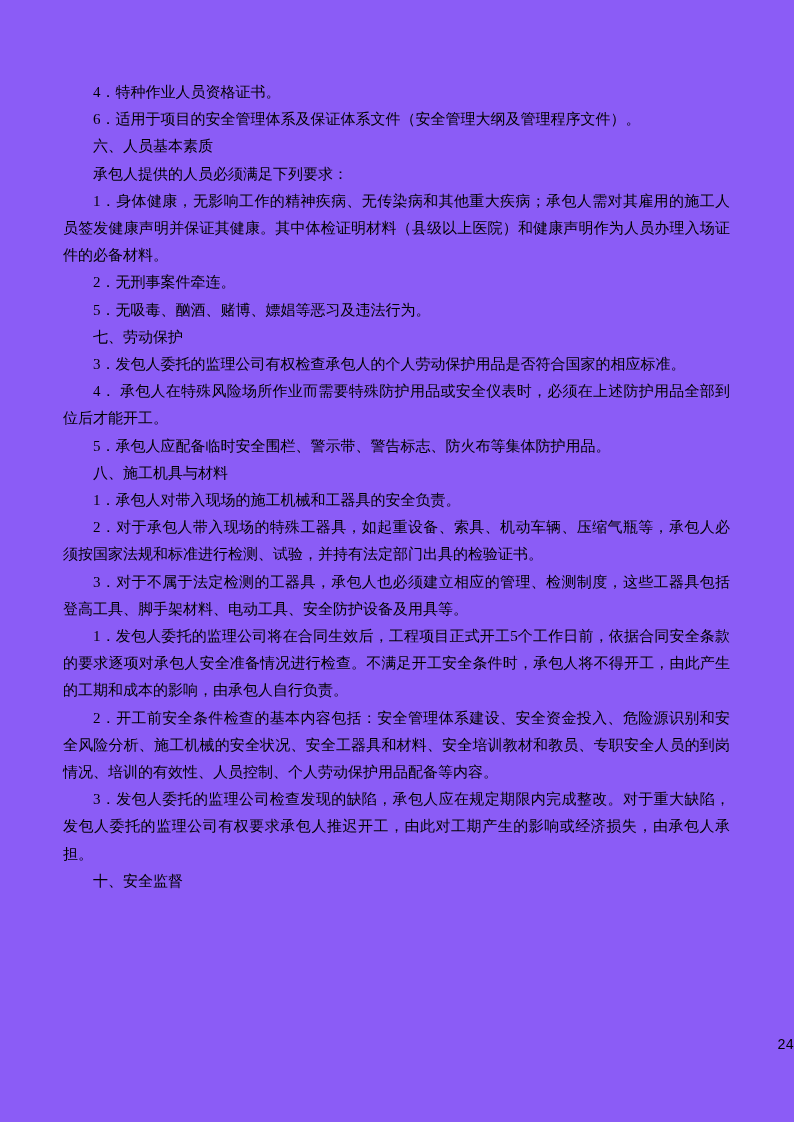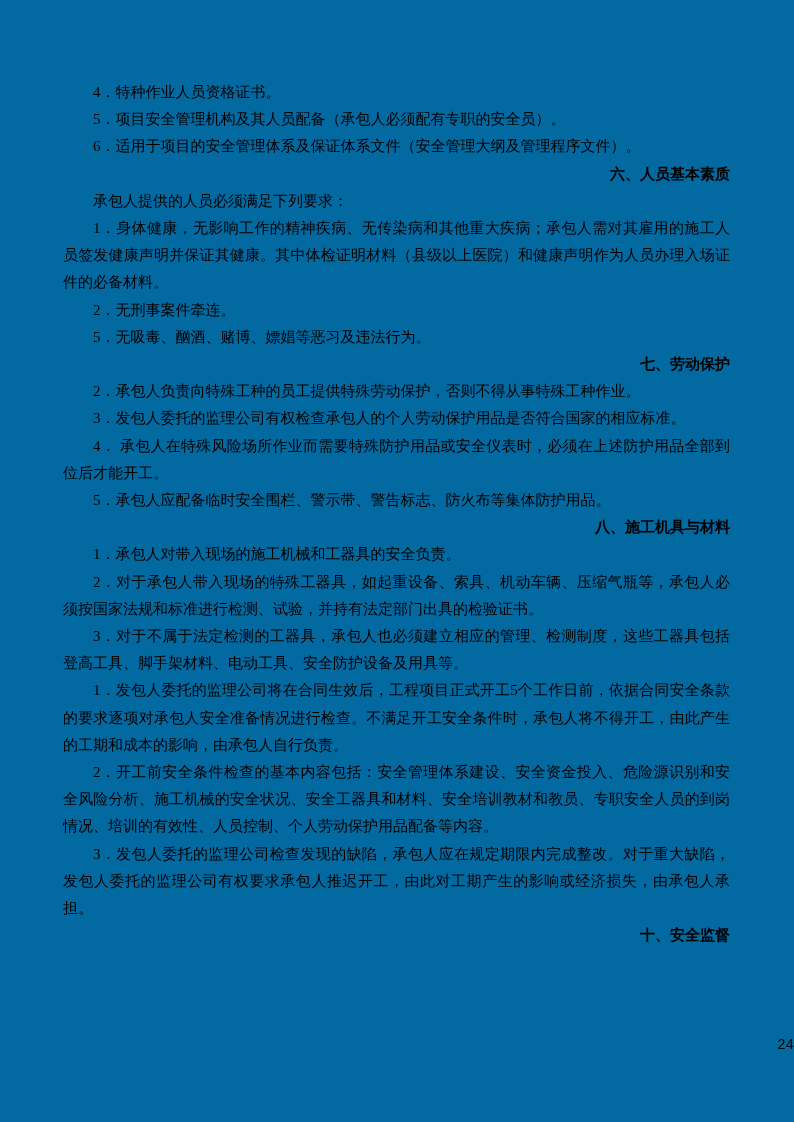--- a/index.html
+++ b/index.html
@@ -5,21 +5,21 @@
   html, body {
     margin: 0;
     padding: 0;
     background: #e8e8e8;
   }
   .page {
     position: relative;
     width: 794px;
     height: 1122px;
     margin: 0 auto;
-    background: #0369a1;
+    background: #8b5cf6;
     font-family: "Liberation Serif", serif;
     color: #000000;
     overflow: hidden;
   }
   .content {
     position: absolute;
     top: 79px;
     left: 63px;
     width: 667px;
   }
@@ -27,50 +27,48 @@
     margin: 0;
     padding: 0;
     font-size: 15px;
     line-height: 27.2px;
     text-align: justify;
     text-justify: inter-ideograph;
     text-indent: 2em;
     word-break: break-all;
   }
   .content p.heading {
-    font-weight: bold;
-    text-align: right;
+    font-weight: normal;
+    text-align: left;
   }
   .page-number {
     position: absolute;
     top: 1036px;
     left: 0;
     width: 100%;
     text-align: right;
     font-size: 14px;
     line-height: 18px;
     font-family: Liberation Mono, monospace;
     color: #000000;
   }
 </style>
 </head>
 <body>
 
 <div class="page">
   <div class="content">
       <p class="para">4．特种作业人员资格证书。</p>
-      <p class="para">5．项目安全管理机构及其人员配备（承包人必须配有专职的安全员）。</p>
       <p class="para">6．适用于项目的安全管理体系及保证体系文件（安全管理大纲及管理程序文件）。</p>
       <p class="heading">六、人员基本素质</p>
       <p class="para">承包人提供的人员必须满足下列要求：</p>
       <p class="para">1．身体健康，无影响工作的精神疾病、无传染病和其他重大疾病；承包人需对其雇用的施工人员签发健康声明并保证其健康。其中体检证明材料（县级以上医院）和健康声明作为人员办理入场证件的必备材料。</p>
       <p class="para">2．无刑事案件牵连。</p>
       <p class="para">5．无吸毒、酗酒、赌博、嫖娼等恶习及违法行为。</p>
       <p class="heading">七、劳动保护</p>
-      <p class="para">2．承包人负责向特殊工种的员工提供特殊劳动保护，否则不得从事特殊工种作业。</p>
       <p class="para">3．发包人委托的监理公司有权检查承包人的个人劳动保护用品是否符合国家的相应标准。</p>
       <p class="para">4． 承包人在特殊风险场所作业而需要特殊防护用品或安全仪表时，必须在上述防护用品全部到位后才能开工。</p>
       <p class="para">5．承包人应配备临时安全围栏、警示带、警告标志、防火布等集体防护用品。</p>
       <p class="heading">八、施工机具与材料</p>
       <p class="para">1．承包人对带入现场的施工机械和工器具的安全负责。</p>
       <p class="para">2．对于承包人带入现场的特殊工器具，如起重设备、索具、机动车辆、压缩气瓶等，承包人必须按国家法规和标准进行检测、试验，并持有法定部门出具的检验证书。</p>
       <p class="para">3．对于不属于法定检测的工器具，承包人也必须建立相应的管理、检测制度，这些工器具包括登高工具、脚手架材料、电动工具、安全防护设备及用具等。</p>
       <p class="para">1．发包人委托的监理公司将在合同生效后，工程项目正式开工5个工作日前，依据合同安全条款的要求逐项对承包人安全准备情况进行检查。不满足开工安全条件时，承包人将不得开工，由此产生的工期和成本的影响，由承包人自行负责。</p>
       <p class="para">2．开工前安全条件检查的基本内容包括：安全管理体系建设、安全资金投入、危险源识别和安全风险分析、施工机械的安全状况、安全工器具和材料、安全培训教材和教员、专职安全人员的到岗情况、培训的有效性、人员控制、个人劳动保护用品配备等内容。</p>
       <p class="para">3．发包人委托的监理公司检查发现的缺陷，承包人应在规定期限内完成整改。对于重大缺陷，发包人委托的监理公司有权要求承包人推迟开工，由此对工期产生的影响或经济损失，由承包人承担。</p>

